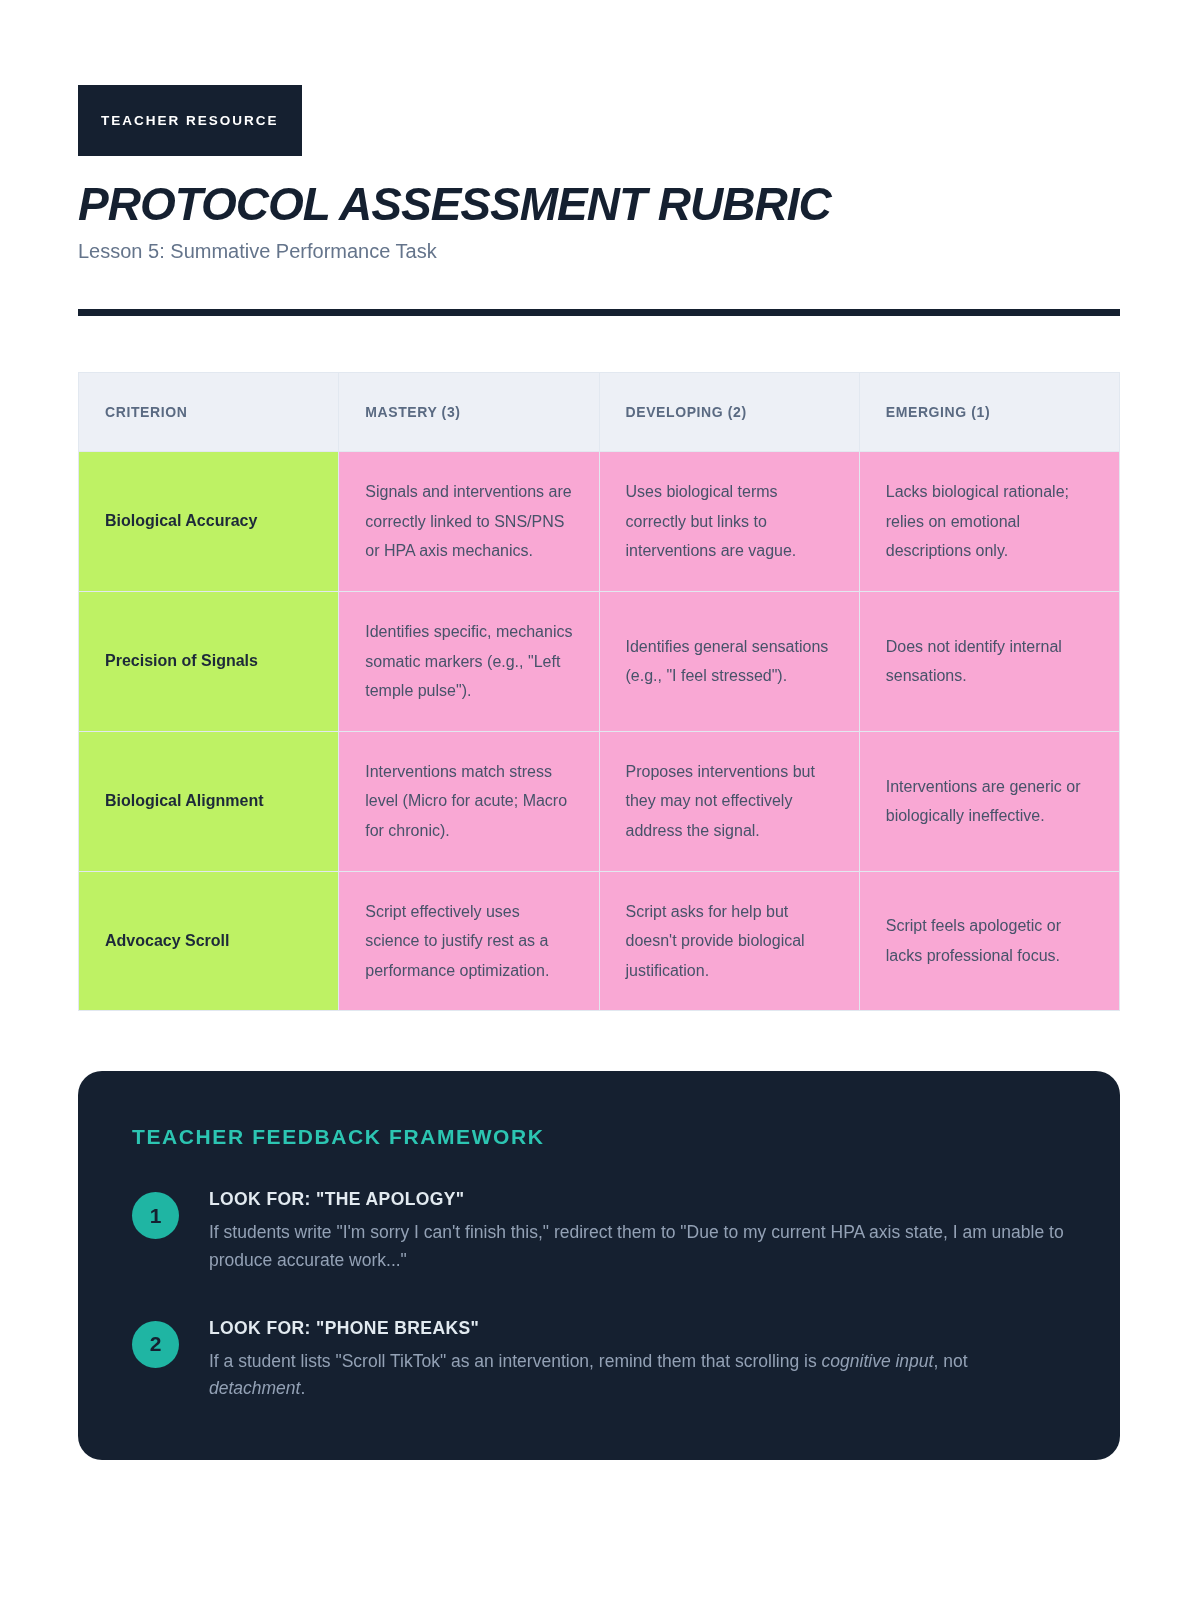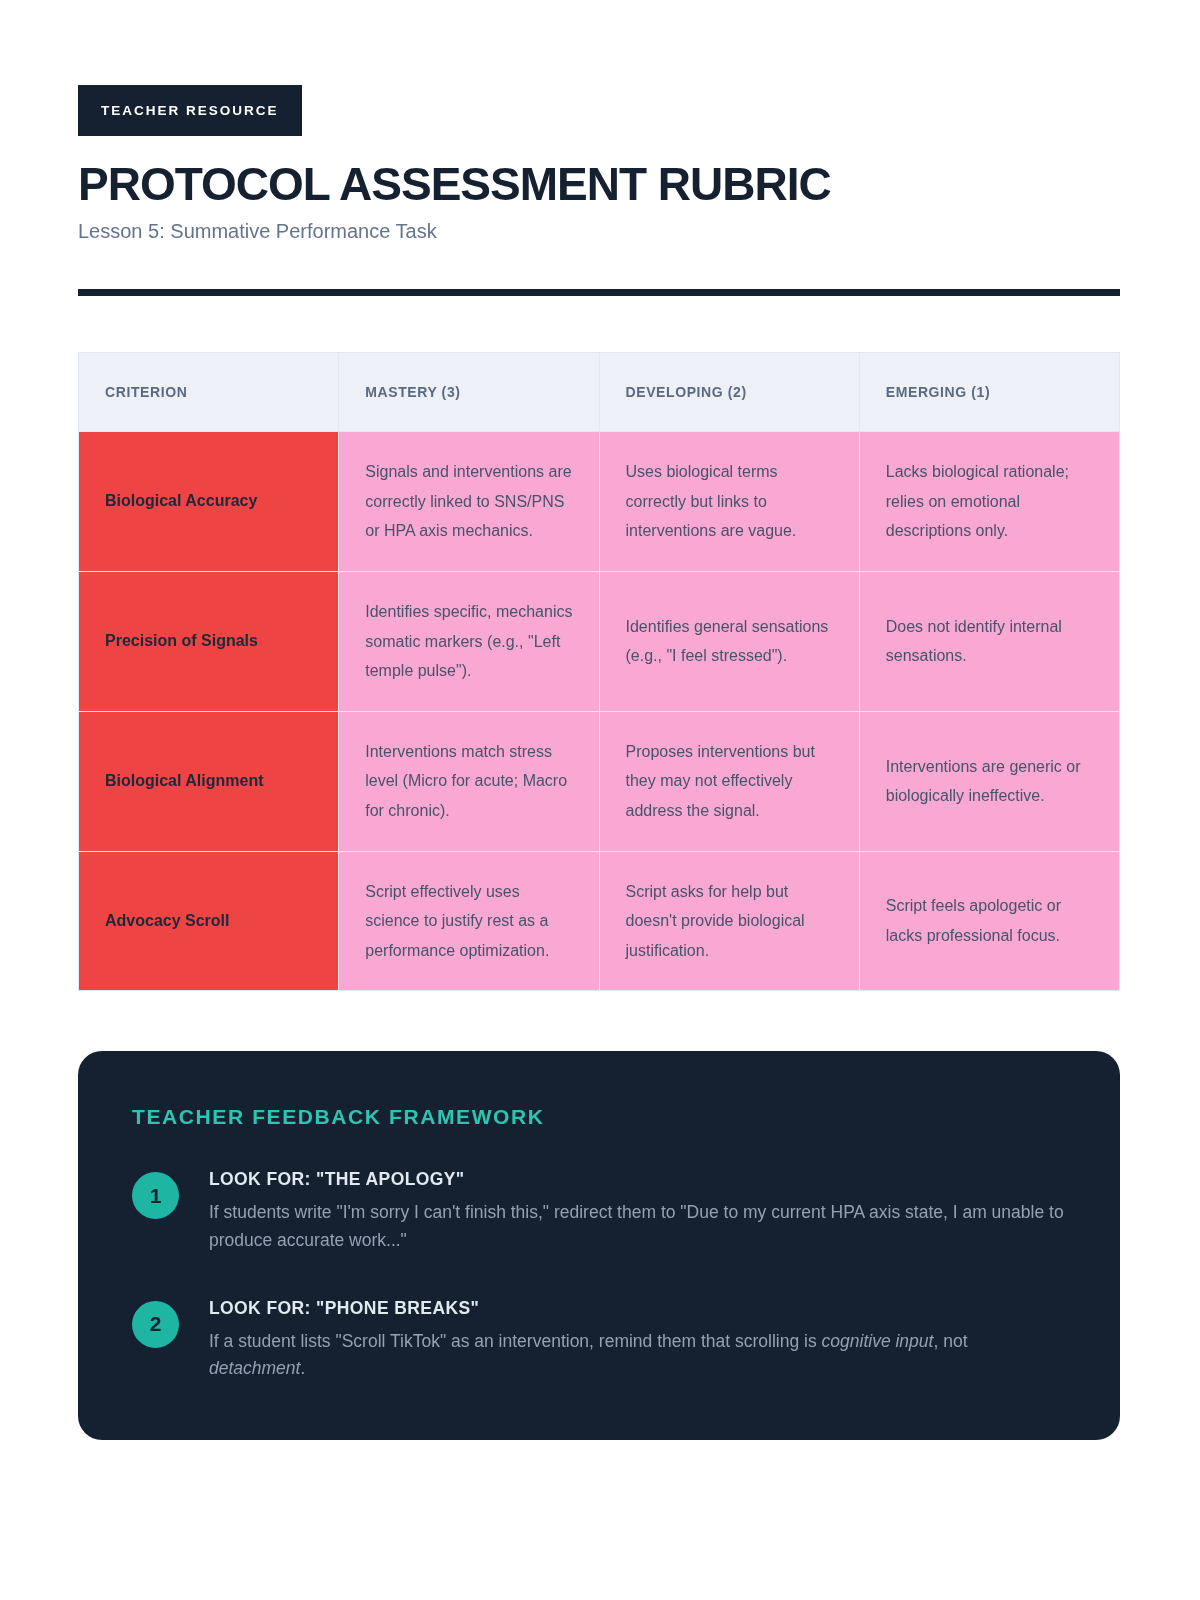--- a/index.html
+++ b/index.html
@@ -22,31 +22,32 @@
     padding: 85px 80px 8px 78px;
     background: #ffffff;
   }
   .badge {
     display: inline-block;
     background: var(--navy);
     color: #ffffff;
     font-size: 13.5px;
     font-weight: 700;
     letter-spacing: 2px;
-    padding: 18px 23px;
+    padding: 28px 23px;
     text-transform: uppercase;
   }
   h1.title {
     font-size: 46px;
     line-height: 1.05;
     font-weight: 700;
     letter-spacing: -1px;
     color: var(--navy);
     margin: 24px 0 12px 0;
     text-transform: uppercase;
+    font-style: italic;
   }
   .subtitle {
     font-size: 20px;
     color: #64748b;
     margin: 0 0 46px 0;
     font-weight: 400;
   }
   .rule {
     height: 7px;
     background: var(--navy);
@@ -73,21 +74,21 @@
     text-transform: uppercase;
   }
   .rubric td {
     background: #f9a8d4;
     color: #47536a;
     font-size: 16px;
     line-height: 1.85;
     padding: 25px 26px;
   }
   .rubric td.crit {
-    background: #ef4444;
+    background: #bef264;
     color: #1d2939;
     font-weight: 700;
     line-height: 1.4;
   }
   .panel {
     margin-top: 60px;
     background: var(--navy);
     border-radius: 24px;
     padding: 54px 56px 58px 54px;
   }

